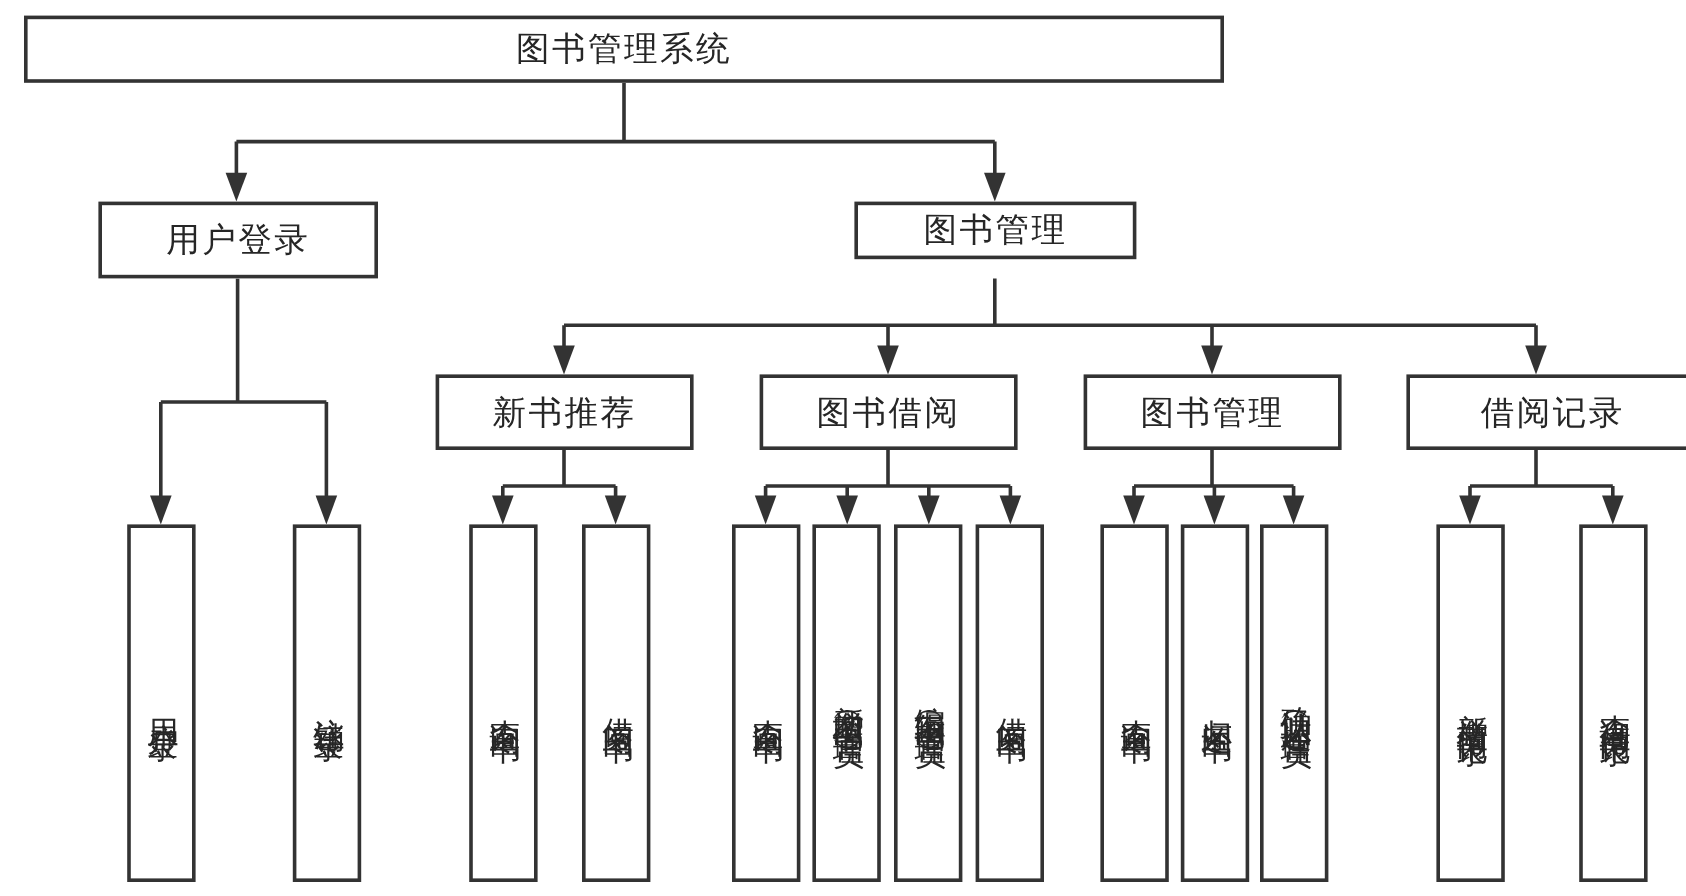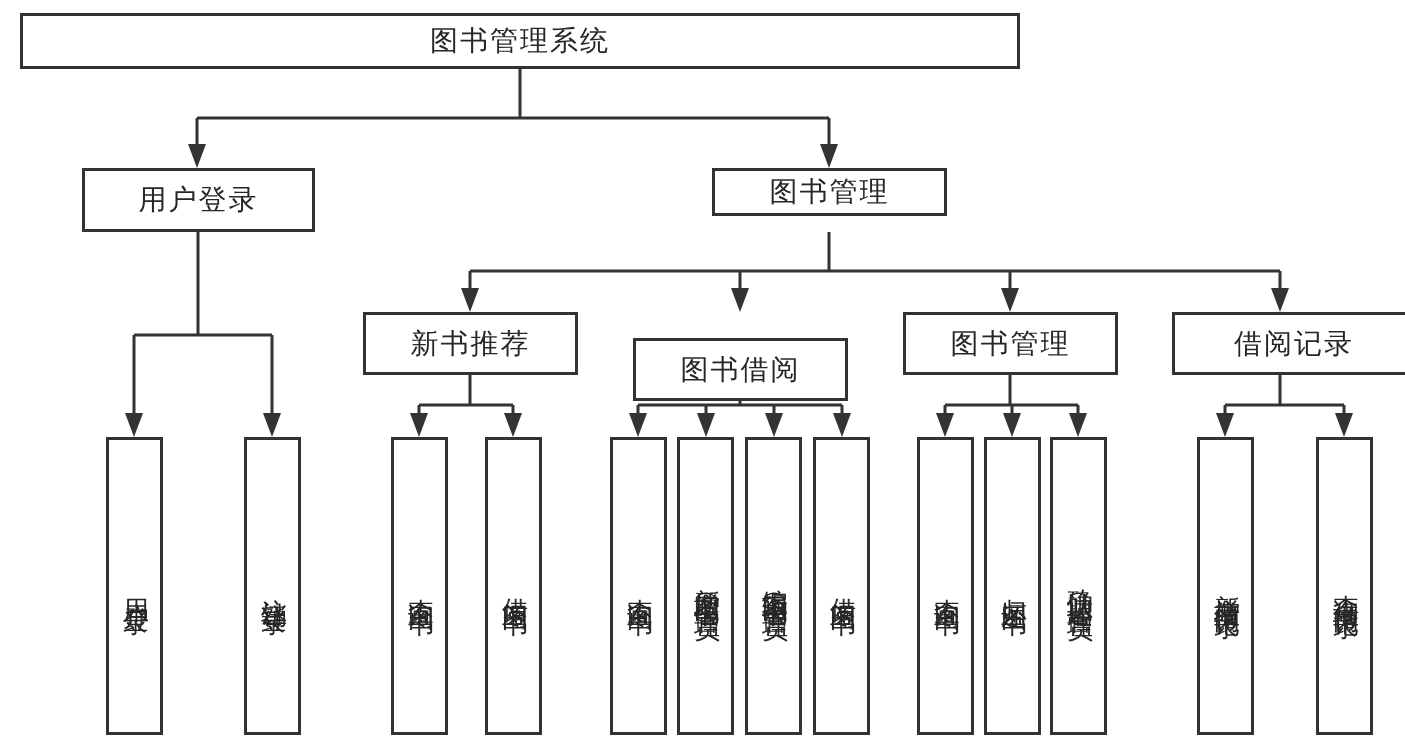--- a/index.html
+++ b/index.html
@@ -119,21 +119,21 @@
   <div class="node" style="left:82px; top:168px; width:233px; height:64px;">
     <span class="hlabel">用户登录</span>
   </div>
   <div class="node" style="left:712px; top:168px; width:235px; height:48px;">
     <span class="hlabel">图书管理</span>
   </div>
 
   <div class="node" style="left:363px; top:312px; width:215px; height:63px;">
     <span class="hlabel">新书推荐</span>
   </div>
-  <div class="node" style="left:633px; top:312px; width:215px; height:63px;margin-top:26px;">
+  <div class="node" style="left:633px; top:312px; width:215px; height:63px;">
     <span class="hlabel">图书借阅</span>
   </div>
   <div class="node" style="left:903px; top:312px; width:215px; height:63px;">
     <span class="hlabel">图书管理</span>
   </div>
   <div class="node" style="left:1172px; top:312px; width:244px; height:63px;">
     <span class="hlabel">借阅记录</span>
   </div>
 
   <div class="node leaf" style="left:106px;">

